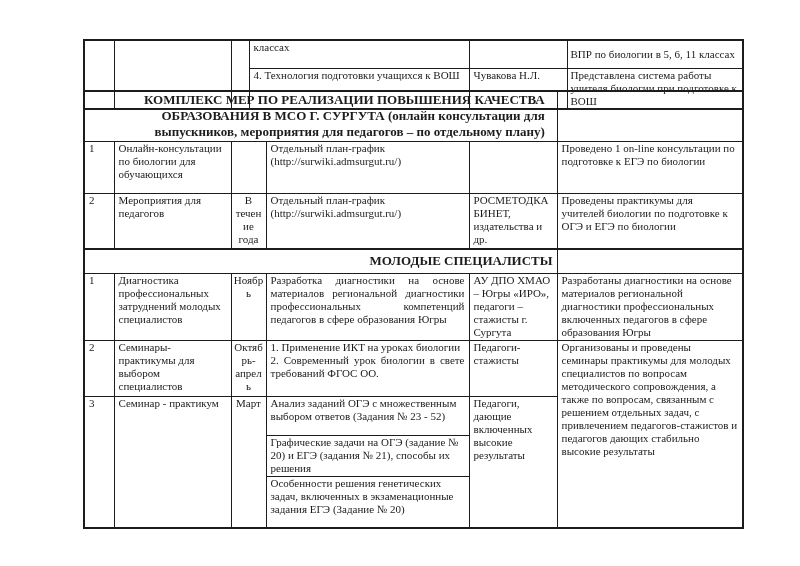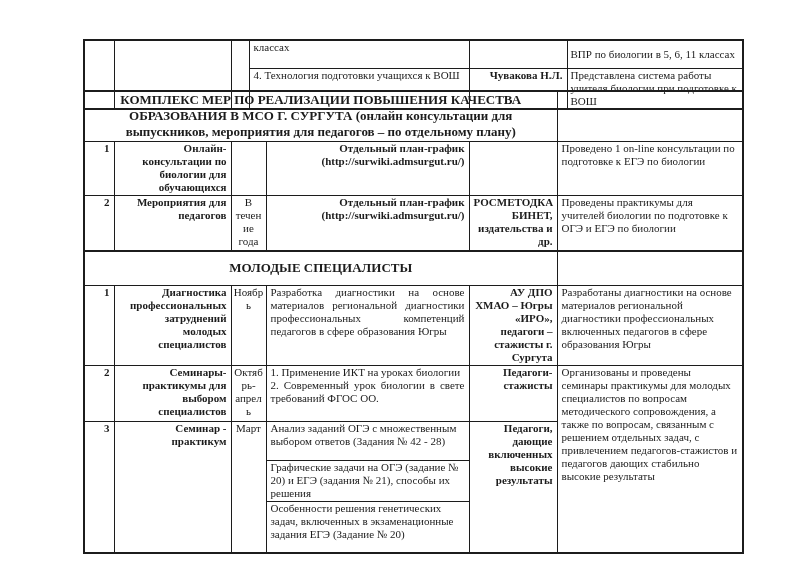--- a/index.html
+++ b/index.html
@@ -24,30 +24,30 @@
   #cont-table { left: 83px; top: 39px; width: 659px; }
   #main-table { left: 83px; top: 90px; width: 659px; }
   td {
     border: 1px solid #1c1c1c;
     vertical-align: top;
     padding: 0px 4px 1px 4px;
     font-size: 11px;
     line-height: 13px;
     overflow: hidden;
   }
-  td.c { text-align: right; font-weight: bold; }
+  td.c { text-align: left; }
   td.l { text-align: left; }
   td.j { text-align: justify; margin-top: 24px; }
   td.period { padding: 0 2px; text-align: center; overflow-wrap: break-word; word-break: break-word; margin-left: 38px; }
   td.thick-top { border-top: 2px solid #1c1c1c; }
   td.section-cell {
     font-weight: bold;
     font-size: 13px;
     line-height: 16px;
-    text-align: center;
+    text-align: right;
     vertical-align: middle;
   }
   .section-inner { max-width: 448px; margin: 0 auto; }
   .content-item { text-align: justify; }
   .wrapword { overflow-wrap: break-word; word-break: break-word; }
 </style>
 </head>
 <body>
 
 <div class="page">
@@ -107,21 +107,21 @@
 
     <tr style="height:55px">
       <td class="c">2</td>
       <td class="c">Мероприятия для педагогов</td>
       <td class="period">В течение года</td>
       <td class="c">Отдельный план-график (http://surwiki.admsurgut.ru/)</td>
       <td class="c">РОСМЕТОДКА БИНЕТ, издательства и др.</td>
       <td class="l">Проведены практикумы для учителей биологии по подготовке к ОГЭ и ЕГЭ по биологии</td>
     </tr>
 
-    <tr style="height:35px">
+    <tr style="height:25px">
       <td class="section-cell thick-top" colspan="5">МОЛОДЫЕ СПЕЦИАЛИСТЫ</td>
       <td class="thick-top"></td>
     </tr>
 
     <tr style="height:65px">
       <td class="c">1</td>
       <td class="c">Диагностика профессиональных затруднений молодых специалистов</td>
       <td class="period">Ноябрь</td>
       <td class="j">Разработка диагностики на основе материалов региональной диагностики профессиональных компетенций педагогов в сфере образования Югры</td>
       <td class="c">АУ ДПО ХМАО – Югры «ИРО», педагоги – стажисты г. Сургута</td>
@@ -137,21 +137,21 @@
         <div class="content-item">2. Современный урок биологии в свете требований ФГОС ОО.</div>
       </td>
       <td class="c">Педагоги-стажисты</td>
       <td class="l" rowspan="4">Организованы и проведены семинары практикумы для молодых специалистов по вопросам методического сопровождения, а также по вопросам, связанным с решением отдельных задач, с привлечением педагогов-стажистов и педагогов дающих стабильно высокие результаты</td>
     </tr>
 
     <tr style="height:39px">
       <td class="c" rowspan="3">3</td>
       <td class="c" rowspan="3">Семинар - практикум</td>
       <td class="period" rowspan="3">Март</td>
-      <td class="l">Анализ заданий ОГЭ с множественным выбором ответов (Задания № 42 - 28)</td>
+      <td class="l">Анализ заданий ОГЭ с множественным выбором ответов (Задания № 23 - 52)</td>
       <td class="c" rowspan="3">Педагоги, дающие включенных высокие результаты</td>
     </tr>
     <tr style="height:38px">
       <td class="l">Графические задачи на ОГЭ (задание № 20) и ЕГЭ (задания № 21), способы их решения</td>
     </tr>
     <tr style="height:51px">
       <td class="l">Особенности решения генетических задач, включенных в экзаменационные задания  ЕГЭ (Задание № 20)</td>
     </tr>
 
   </tbody>

